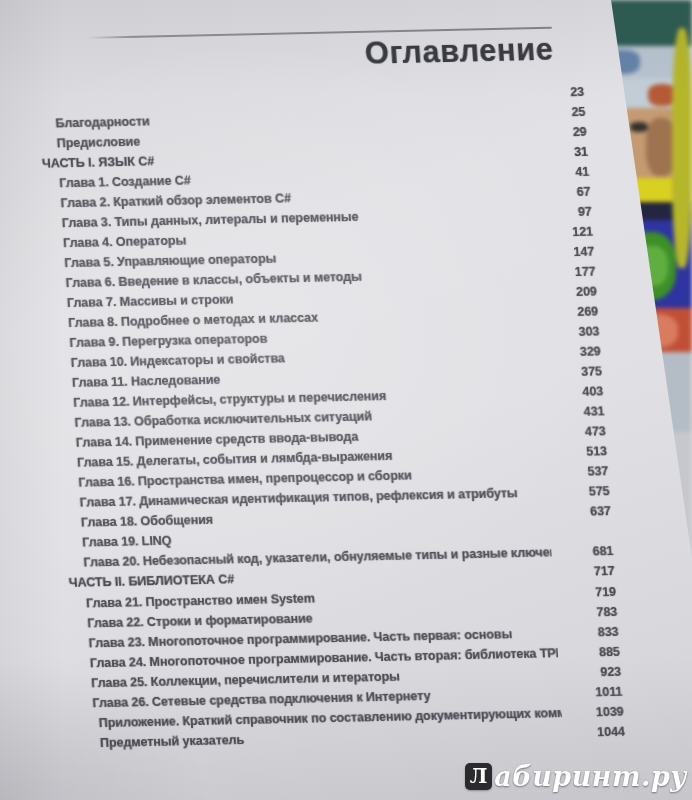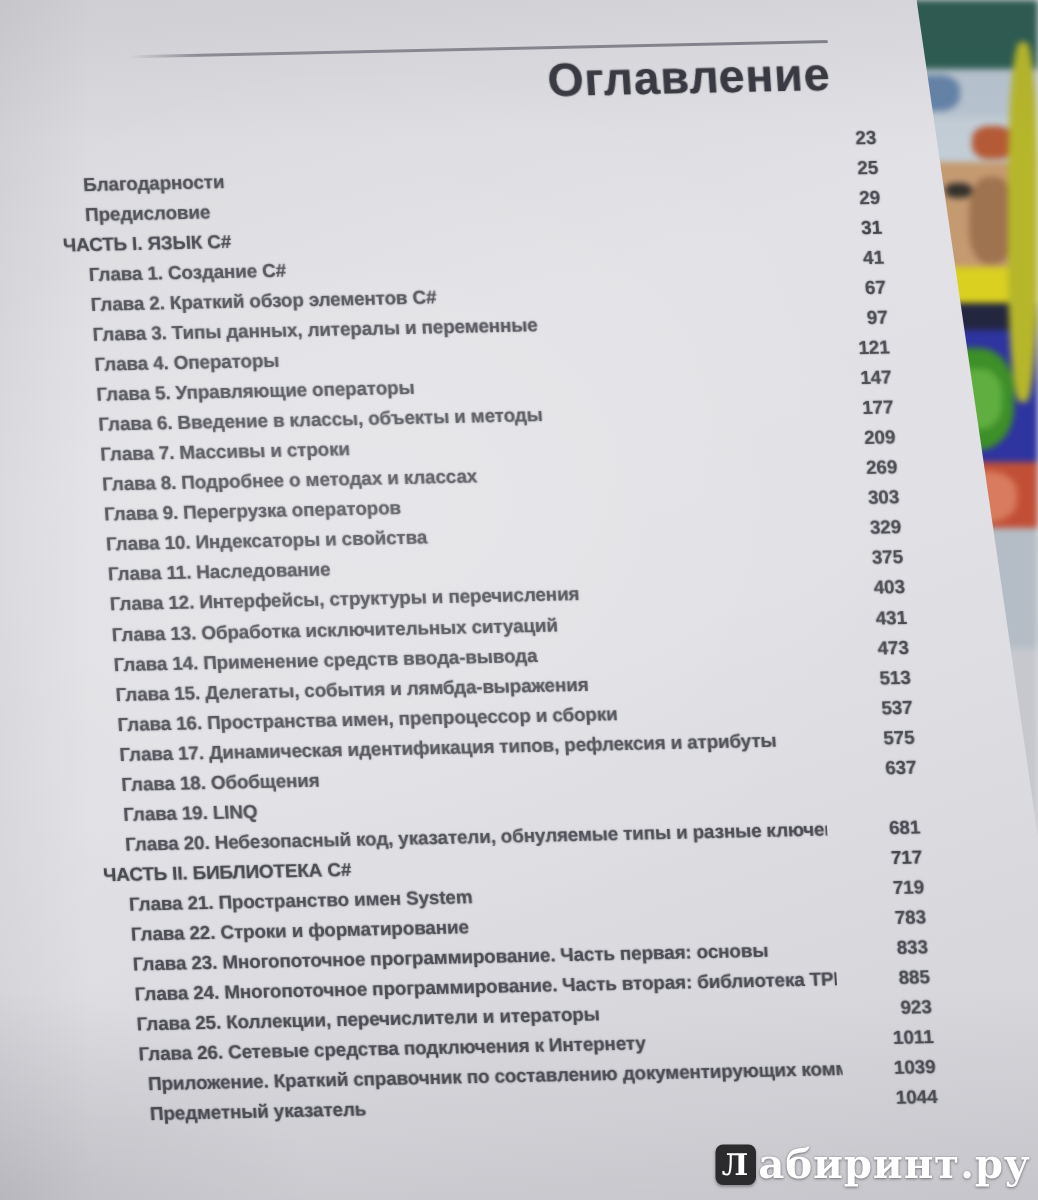--- a/index.html
+++ b/index.html
@@ -69,21 +69,21 @@
     font-family:"DejaVu Serif","Liberation Serif",serif;
   }
   #wm-box{
     width:27px;height:27px;margin-right:2px;
     background:#2b2b2d;border-radius:5px;
     display:flex;align-items:center;justify-content:center;
     color:#ffffff;font-size:20px;font-weight:700;line-height:27px;
     box-shadow:0 1px 2px rgba(0,0,0,.3);
   }
   #wm-text{
-    color:#ffffff;font-size:27px;font-weight:700;
+    color:#ffffff;font-size:27px;font-weight:700;font-style:italic;
     letter-spacing:.5px;
     text-shadow:0 1px 2px rgba(0,0,0,.4),0 0 1px rgba(0,0,0,.25);
   }
 </style>
 </head>
 <body>
 
 <div id="photo">
 
   <div id="bg-wedge">

